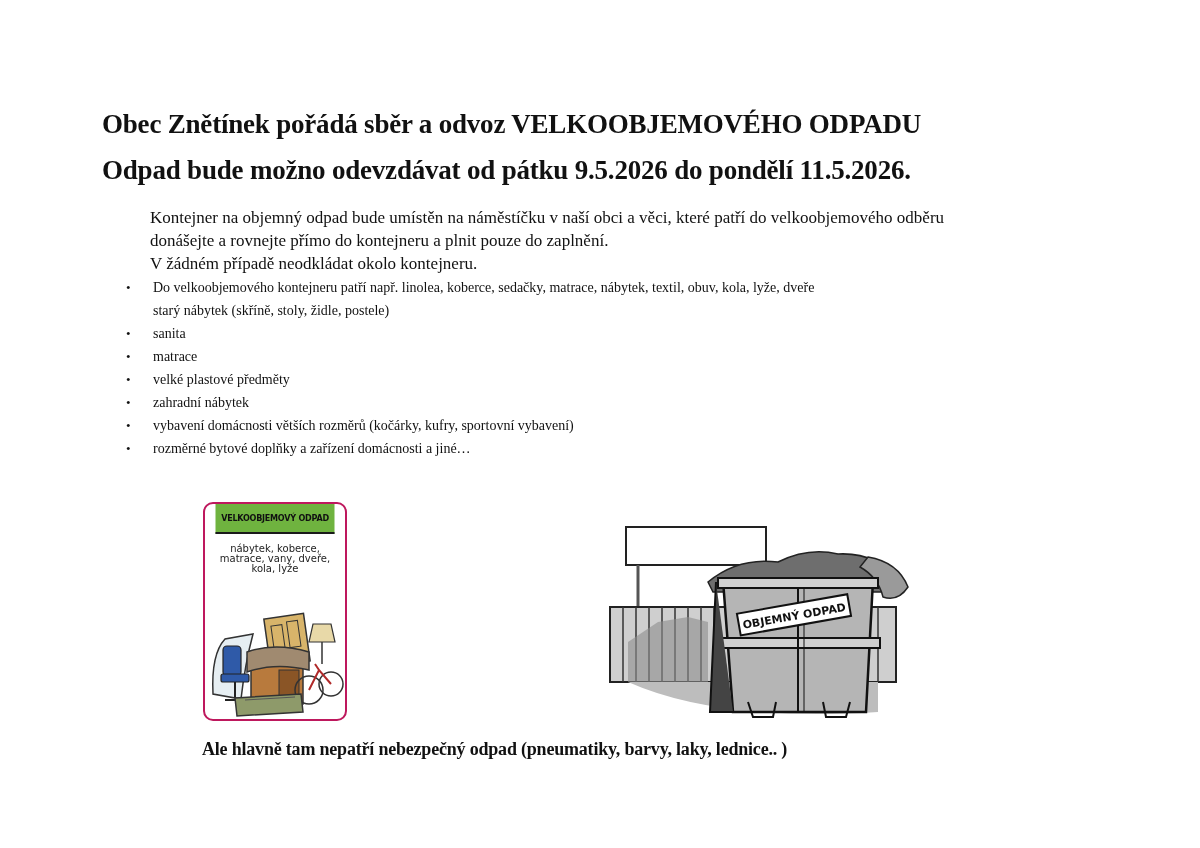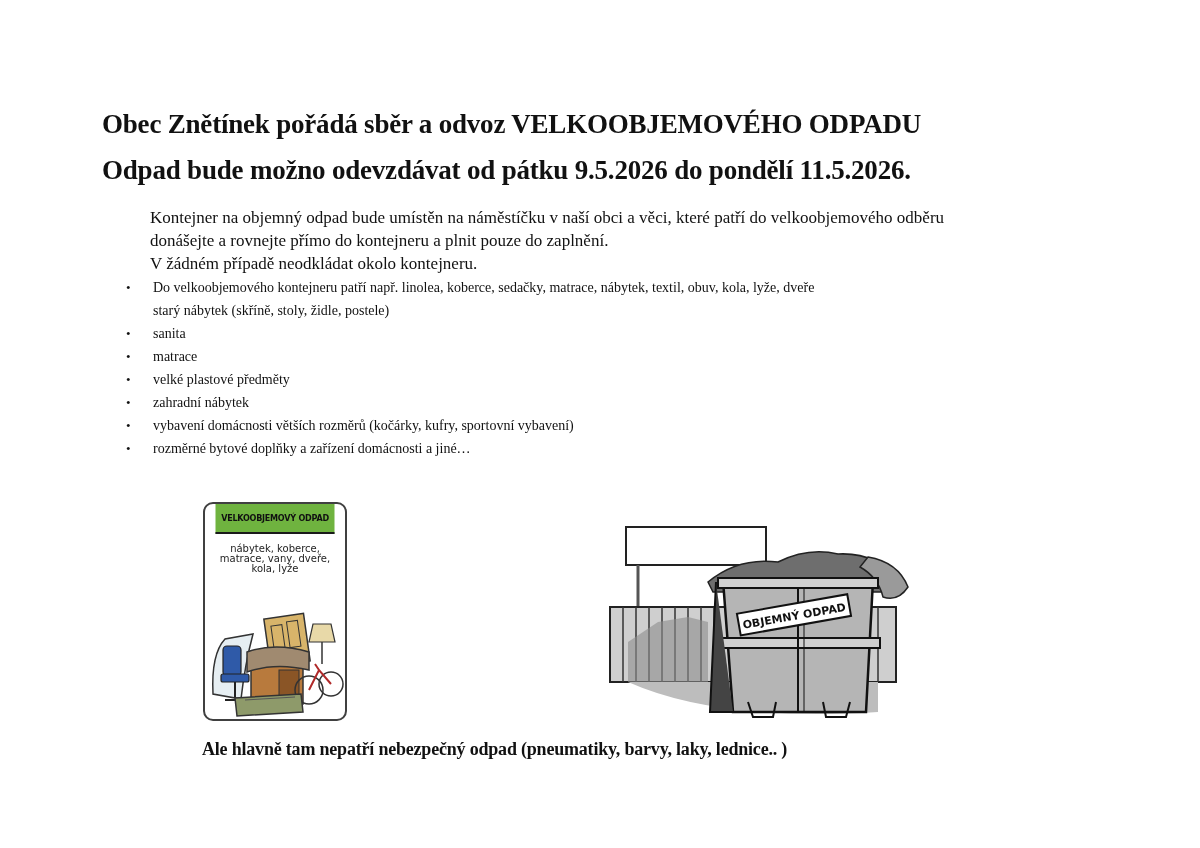--- a/index.html
+++ b/index.html
@@ -5,21 +5,21 @@
   html, body { margin: 0; padding: 0; background: #ffffff; }
   body { width: 1200px; height: 848px; position: relative; overflow: hidden; font-family: "Liberation Serif", serif; color: #111; }
   .h1 { position: absolute; left: 102px; font-weight: bold; font-size: 27px; letter-spacing: -0.2px; white-space: nowrap; }
   .h1.t1 { top: 109px; }
   .h1.t2 { top: 155px; }
   .para { position: absolute; left: 102px; top: 206px; font-size: 17px; line-height: 23px; width: 1040px; margin-left: 48px; }
   .para div { white-space: nowrap; }
   ul.items { position: absolute; left: 102px; top: 276px; margin: 0; padding: 0; list-style: none; font-size: 14px; line-height: 23px; }
   ul.items li { position: relative; padding-left: 51px; white-space: nowrap; }
   ul.items li::before { content: "•"; position: absolute; left: 24px; top: 0; font-size: 13px; }
-  .card { position: absolute; left: 203px; top: 502px; width: 140px; height: 215px; border: 2px solid #404040; border-radius: 10px; overflow: hidden; background: #fff; }
+  .card { position: absolute; left: 203px; top: 502px; width: 140px; height: 215px; border: 2px solid #be185d; border-radius: 10px; overflow: hidden; background: #fff; }
   .card-head { height: 28px; background: #6fb33f; border-bottom: 2px solid #1a1a1a; color: #111; font-family: "DejaVu Sans", sans-serif; font-weight: bold; font-size: 9.5px; text-align: center; line-height: 28px; letter-spacing: -0.3px; transform: scaleX(0.85); }
   .card-text { font-family: "DejaVu Sans", sans-serif; font-size: 10px; line-height: 10px; text-align: center; margin-top: 10px; color: #222; }
   .card-art { position: absolute; left: 0; bottom: 0; width: 140px; height: 125px; }
   .dumpster { position: absolute; left: 598px; top: 512px; width: 322px; height: 210px; }
   .warning { position: absolute; left: 202px; top: 723px; font-weight: bold; font-size: 18px; white-space: nowrap; letter-spacing: -0.2px; margin-top: 16px; }
 </style>
 </head>
 <body>
 
 <div class="h1 t1">Obec Znětínek pořádá sběr a odvoz VELKOOBJEMOVÉHO ODPADU</div>

